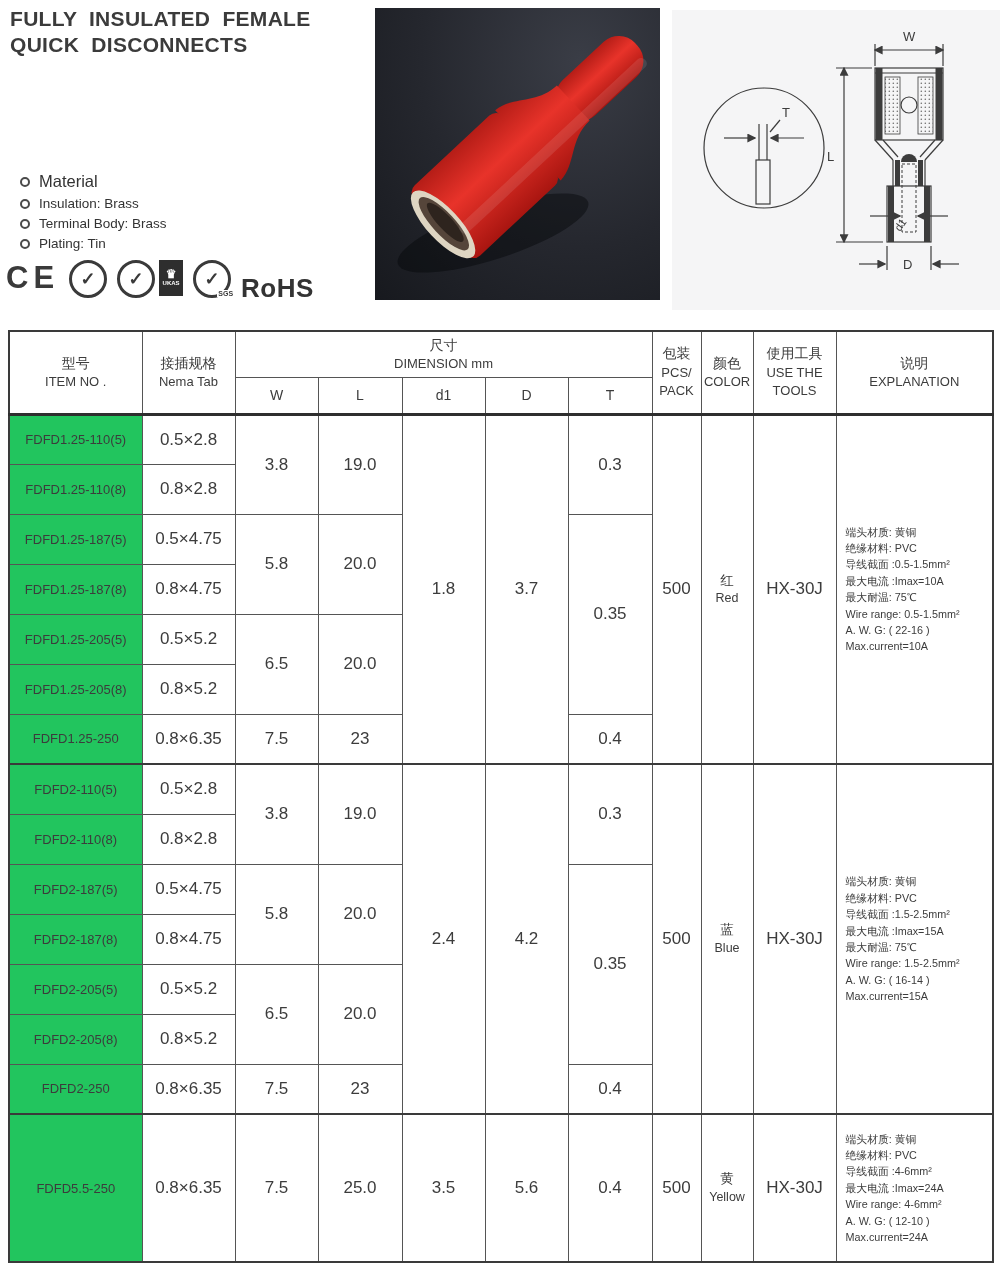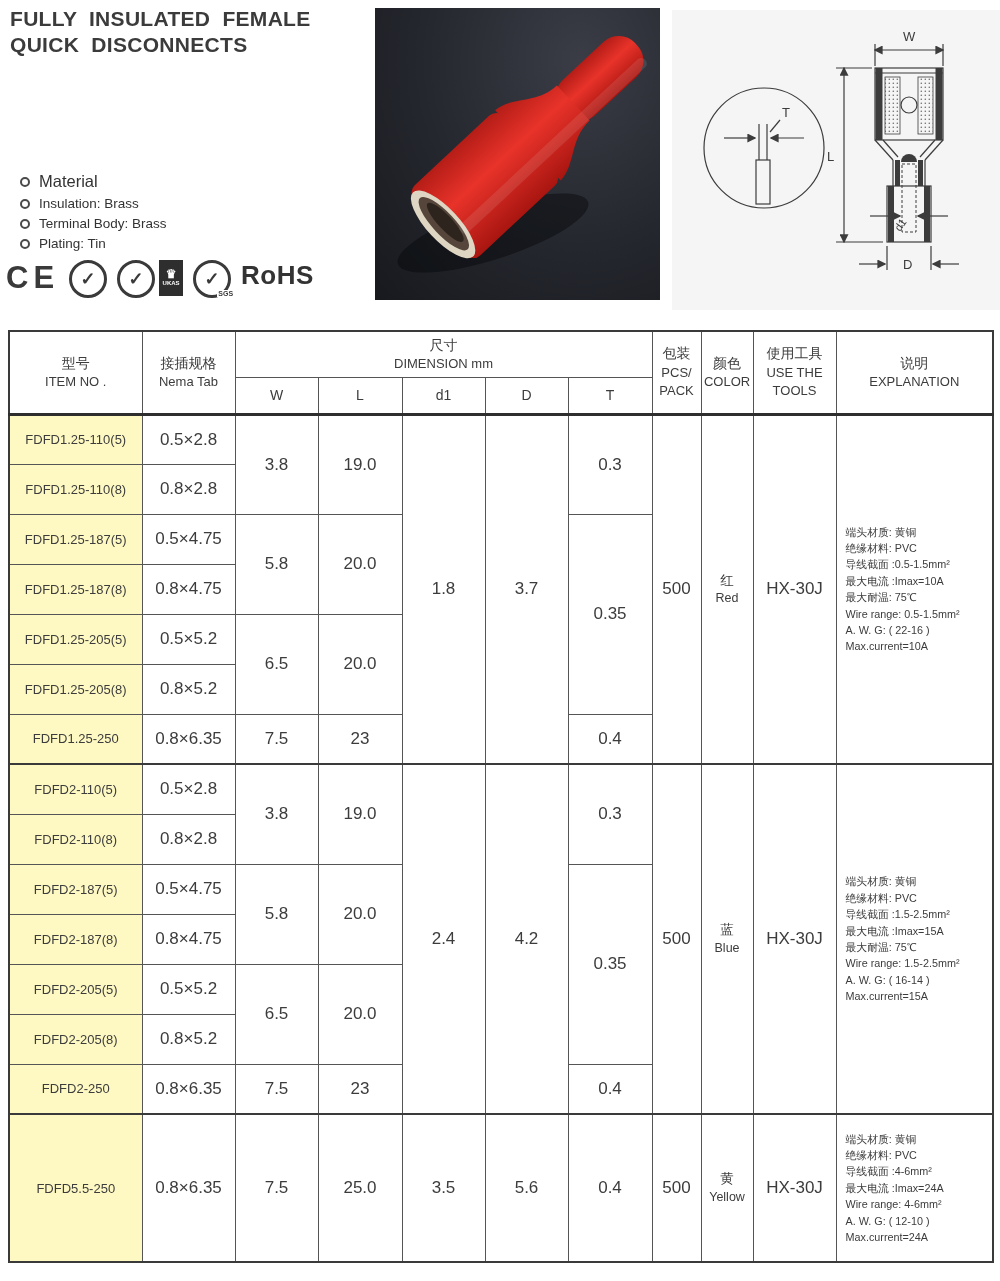--- a/index.html
+++ b/index.html
@@ -10,35 +10,35 @@
   .mrow{display:flex;align-items:center;margin-bottom:5px;}
   .bullet{width:6px;height:6px;border:2px solid #4a4a4a;border-radius:50%;margin-right:9px;flex:0 0 auto;background:#fff;}
   .mhead{font-size:16.5px;color:#333;}
   .mitem{font-size:13.5px;color:#333;}
   .certs{position:absolute;left:6px;top:260px;display:flex;gap:10px;height:44px;}
   .ce{font-size:31px;font-weight:700;letter-spacing:5px;color:#3a3a3a;}
   .badge{width:32px;height:32px;border:3px solid #3a3a3a;border-radius:50%;display:inline-flex;align-items:center;justify-content:center;font-weight:700;font-size:18px;color:#3a3a3a;position:relative;}
   .badge .sub{position:absolute;bottom:-2px;right:-6px;font-size:7px;font-weight:700;background:#fff;padding:0 1px;}
   .ukasbox{width:24px;height:36px;background:#2e2e2e;color:#fff;display:inline-flex;flex-direction:column;align-items:center;justify-content:center;font-size:6px;font-weight:700;line-height:1.2;margin-left:-6px;}
   .ukasbox .crown{font-size:12px;line-height:1;}
-  .rohs{font-size:26px;font-weight:800;letter-spacing:.5px;color:#333;}
+  .rohs{font-size:26px;font-weight:800;letter-spacing:.5px;color:#333;margin-top:13px;}
   .photo{position:absolute;left:375px;top:8px;width:285px;height:292px;background:radial-gradient(ellipse at 72% 18%, #3a3d46 0%, #25272e 55%, #17191e 100%);overflow:hidden;}
   .diagram{position:absolute;left:672px;top:10px;width:328px;height:300px;background:#f5f5f6;}
   table.spec{position:absolute;left:8px;top:330px;width:984px;border-collapse:collapse;table-layout:fixed;border:2px solid #3a3a3a;}
   .spec th,.spec td{border:1px solid #555;text-align:center;vertical-align:middle;font-weight:400;color:#3c3c3c;padding:0;overflow:hidden;}
   .spec thead tr.h1{height:46px;}
   .spec thead tr.h2{height:37px;}
   .spec thead{border-bottom:3px solid #2e2e2e;}
   .spec tbody tr{height:50px;}
   .spec tbody tr.tall{height:148px;}
   .spec tbody tr.group-start td{border-top:2px solid #3a3a3a;}
   .zh{font-size:14px;display:block;line-height:1.45;}
   .en{font-size:13px;display:block;line-height:1.45;}
   .dimsub{font-size:14px;}
-  td.item-cell{background:#fef9c3;font-size:13px;}
+  td.item-cell{background:#22c55e;font-size:13px;}
   td.num{font-size:17px;}
   td.expl{text-align:left;padding:6px 4px 6px 9px;font-size:10.8px;line-height:1.52;}
   .dot{width:14px;height:14px;border-radius:50%;margin:0 auto 4px;}
   .czh{font-size:13.5px;display:block;line-height:1.35;}
   .cen{font-size:12.5px;display:block;line-height:1.35;}
 </style>
 </head>
 <body>
 
 <div class="top">

